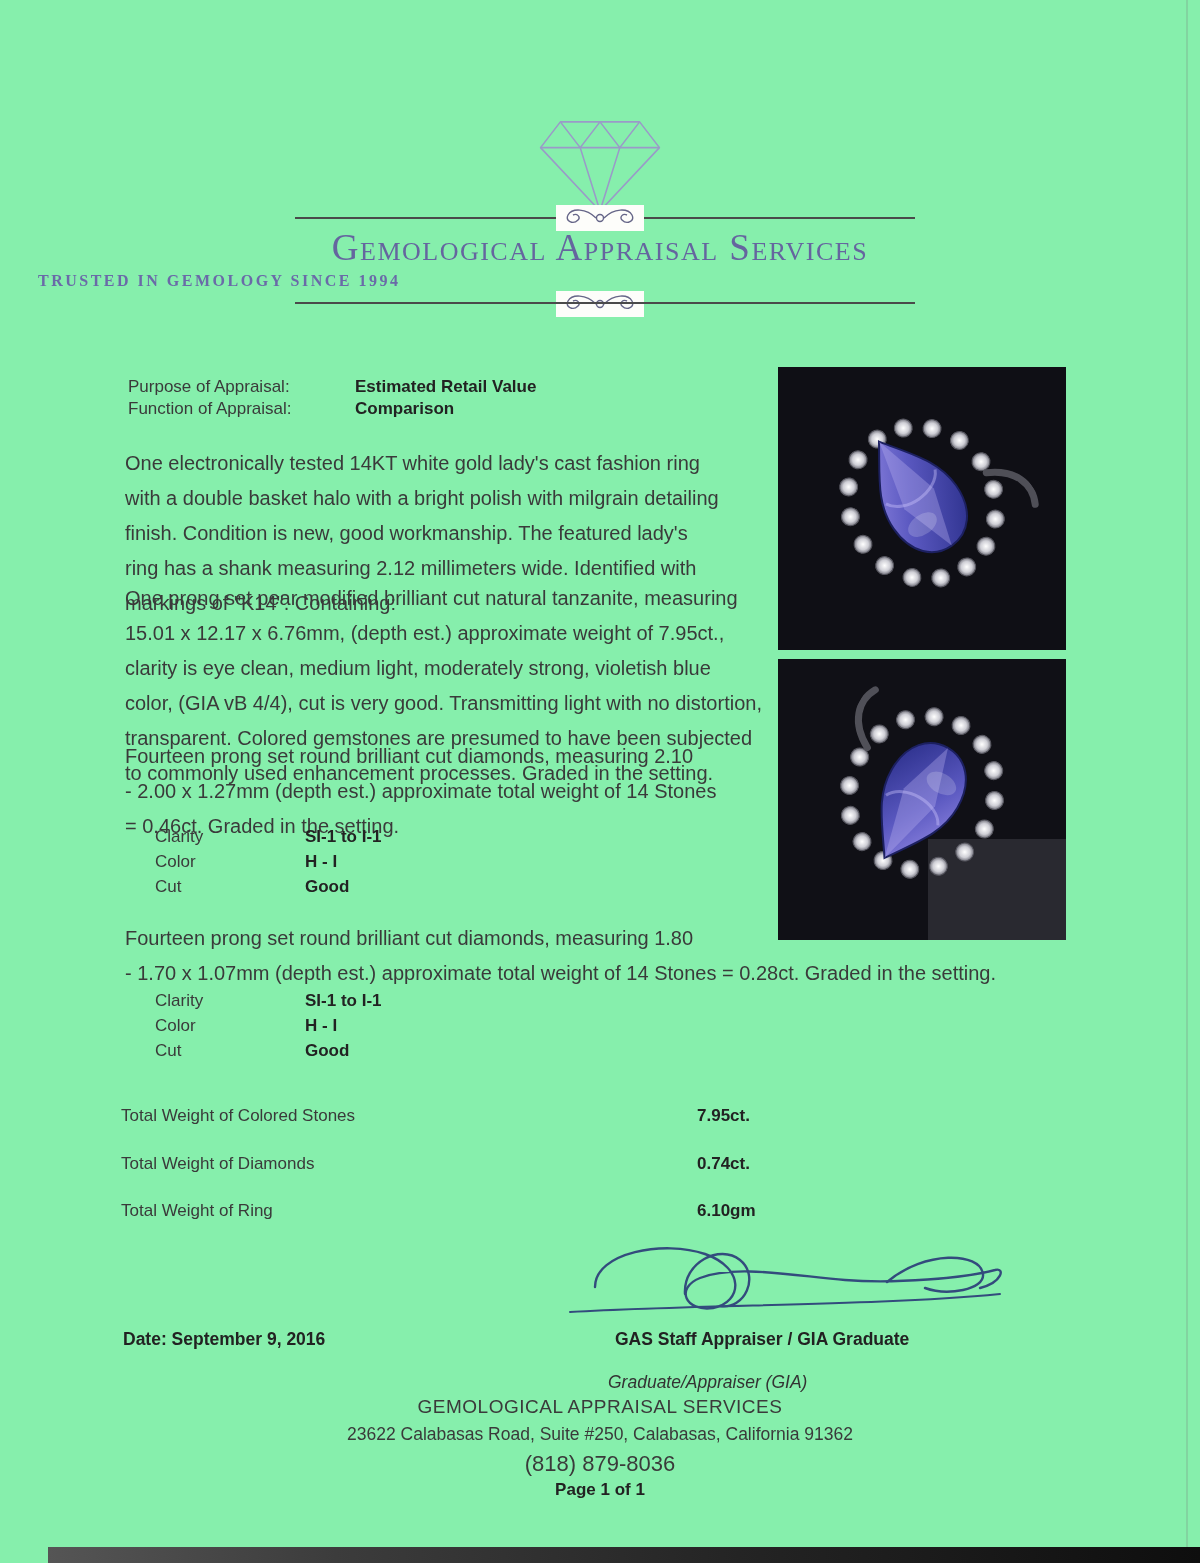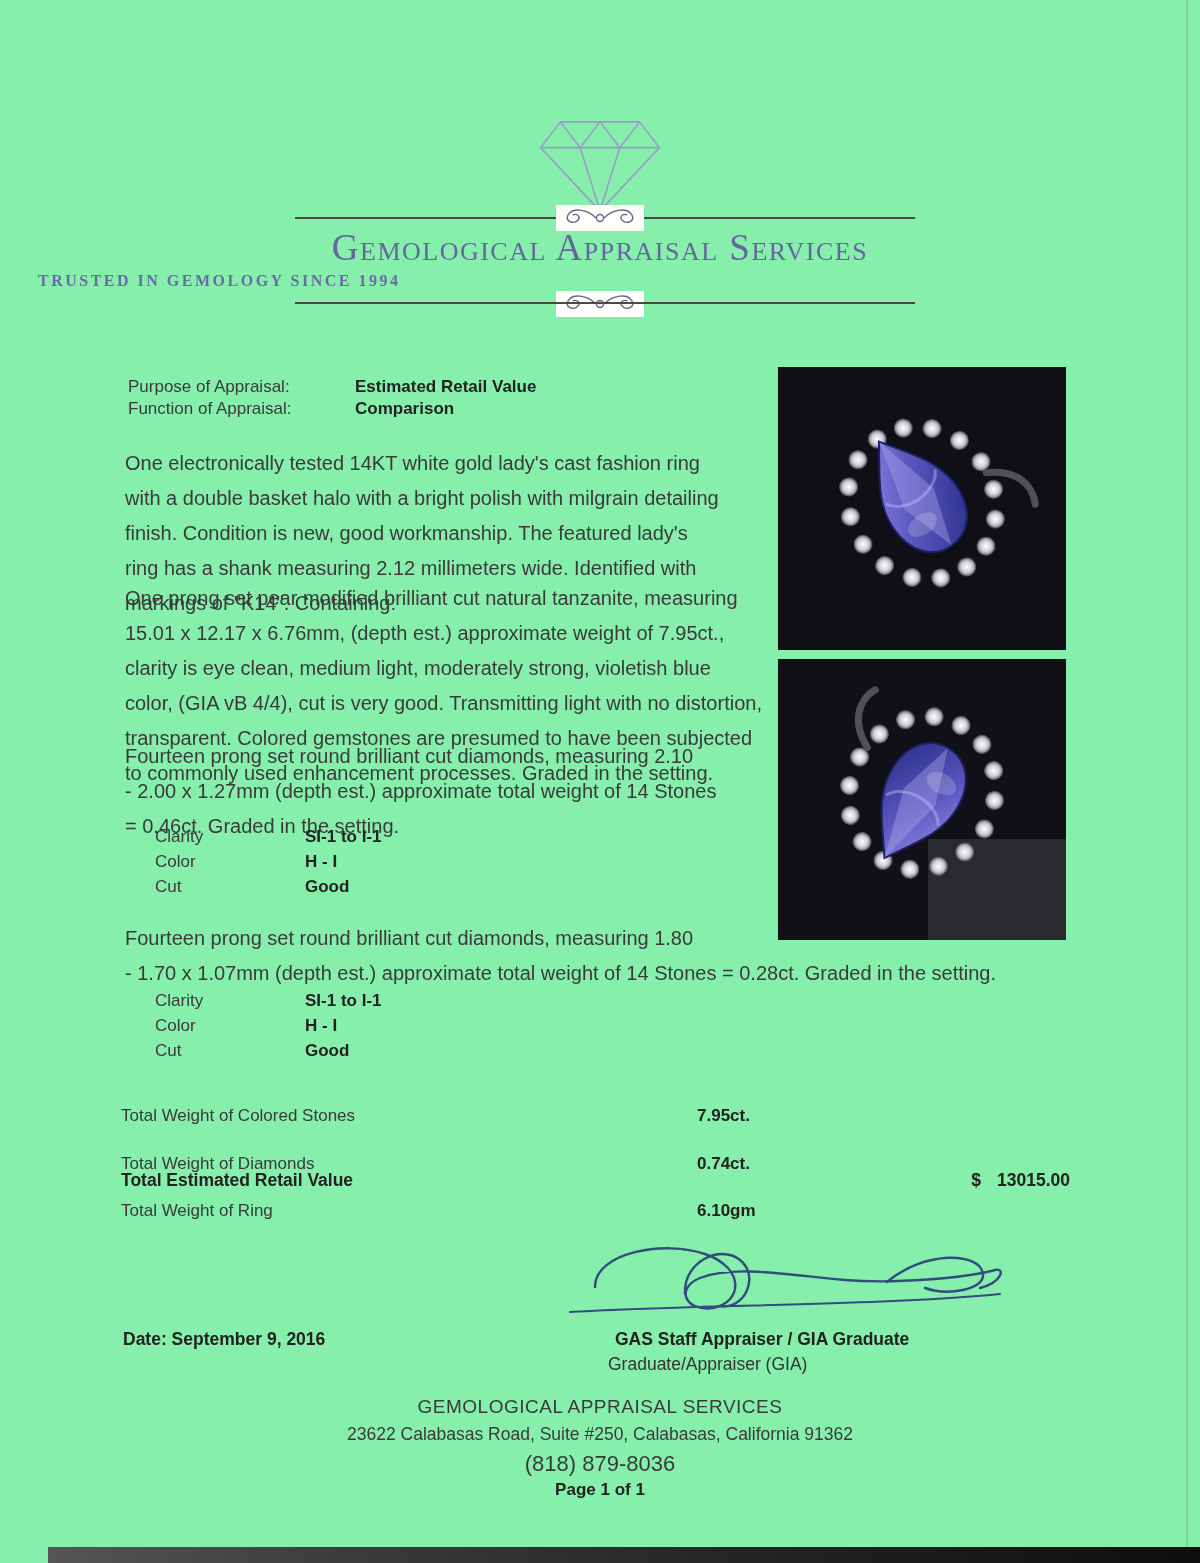--- a/index.html
+++ b/index.html
@@ -68,21 +68,21 @@
   .photo { left:778px; width:288px; background:#000; }
   .photo-1 { top:367px; height:283px; }
   .photo-2 { top:659px; height:281px; }
   .photo svg { display:block; width:100%; height:100%; }
 
   
   .signature { left:535px; top:1232px; width:490px; height:100px; }
   .date-line { left:123px; top:1329px; font-size:17.5px; font-weight:bold; color:#222; }
   .appraiser { left:608px; top:1329px; font-size:17.5px; }
   .appraiser-title { font-weight:bold; color:#222;margin-left:7px; }
-  .appraiser-subtitle { color:#333; margin-top:4px; }
+  .appraiser-subtitle { font-style:italic; color:#333; margin-top:22px; }
 
   
   .footer-line { left:0; width:1200px; text-align:center; color:#3a3a3a; }
   .footer-org { top:1396px; font-size:19px; letter-spacing:0.5px; }
   .footer-address { top:1424px; font-size:17.5px; }
   .footer-phone { top:1451px; font-size:22px; }
   .footer-page { top:1480px; font-size:17px; font-weight:bold; color:#222; }
 
   
   .scan-strip {
@@ -245,26 +245,20 @@
     <div class="t-row">
       <span class="t-label">Total Weight of Diamonds</span>
       <span class="t-value">0.74ct.</span>
     </div>
     <div class="t-row">
       <span class="t-label">Total Weight of Ring</span>
       <span class="t-value">6.10gm</span>
     </div>
   </div>
 
-  <div class="abs retail">
-    <span>Total Estimated Retail Value</span>
-    <span class="retail-amount-wrap">
-      <span class="retail-currency">$</span><span>13015.00</span>
-    </span>
-  </div>
 
   <svg class="abs signature" viewBox="0 0 490 100">
     <g fill="none" stroke="#2b3a78" stroke-width="2.4" stroke-linecap="round" opacity="0.9">
       <path d="M60,55 C60,20 130,8 170,22 C210,36 208,70 178,76 C150,80 140,56 165,46 C200,32 260,44 310,48 C360,52 430,46 460,38 C470,35 468,50 445,56"></path>
       <path d="M352,50 C390,18 445,20 448,42 C450,58 412,64 390,56"></path>
       <path d="M150,62 C148,30 185,12 205,28 C225,44 210,78 185,74"></path>
       <path d="M35,80 C180,72 340,74 465,62" stroke-width="2"></path>
     </g>
   </svg>
 

